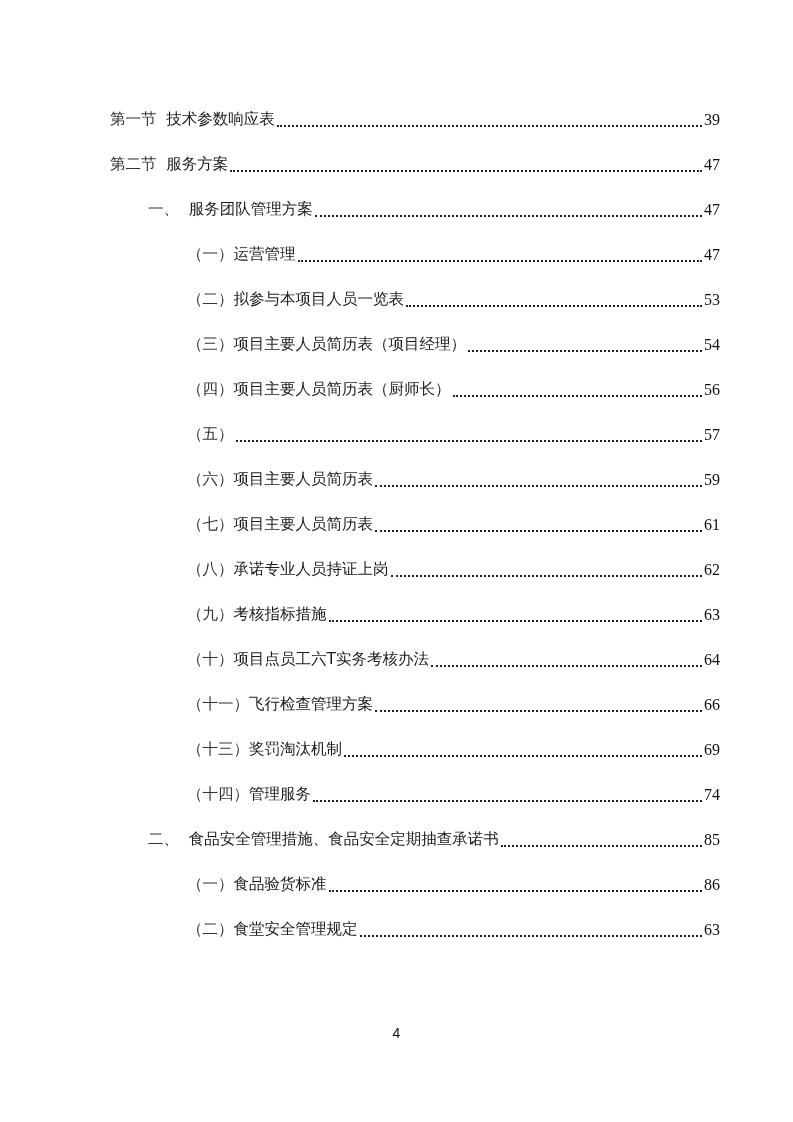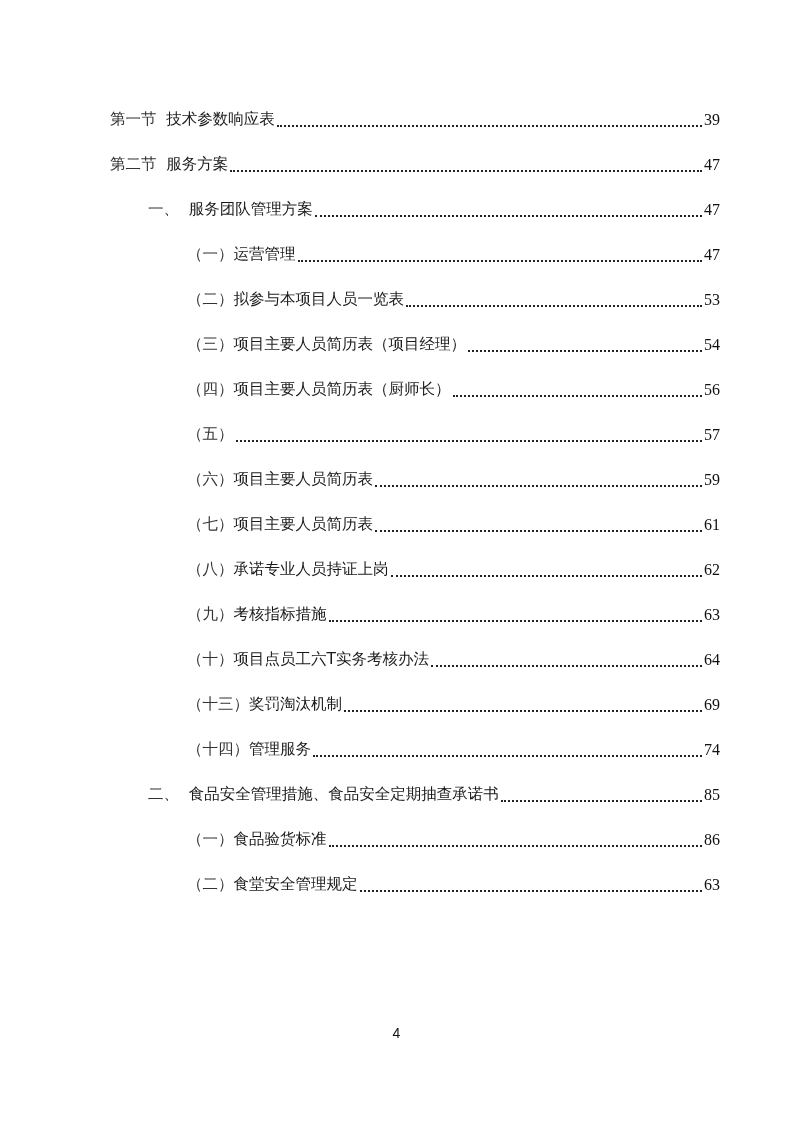--- a/index.html
+++ b/index.html
@@ -144,20 +144,26 @@
     <span class="toc-leader"></span>
     <span class="toc-page">63</span>
   </div>
   <div class="toc-row level-2">
     <span class="toc-num">（十）</span>
     <span class="toc-title">项目点员工六T实务考核办法</span>
     <span class="toc-leader"></span>
     <span class="toc-page">64</span>
   </div>
   <div class="toc-row level-2">
+    <span class="toc-num">（十一）</span>
+    <span class="toc-title">飞行检查管理方案</span>
+    <span class="toc-leader"></span>
+    <span class="toc-page">66</span>
+  </div>
+  <div class="toc-row level-2">
     <span class="toc-num">（十三）</span>
     <span class="toc-title">奖罚淘汰机制</span>
     <span class="toc-leader"></span>
     <span class="toc-page">69</span>
   </div>
   <div class="toc-row level-2">
     <span class="toc-num">（十四）</span>
     <span class="toc-title">管理服务</span>
     <span class="toc-leader"></span>
     <span class="toc-page">74</span>

